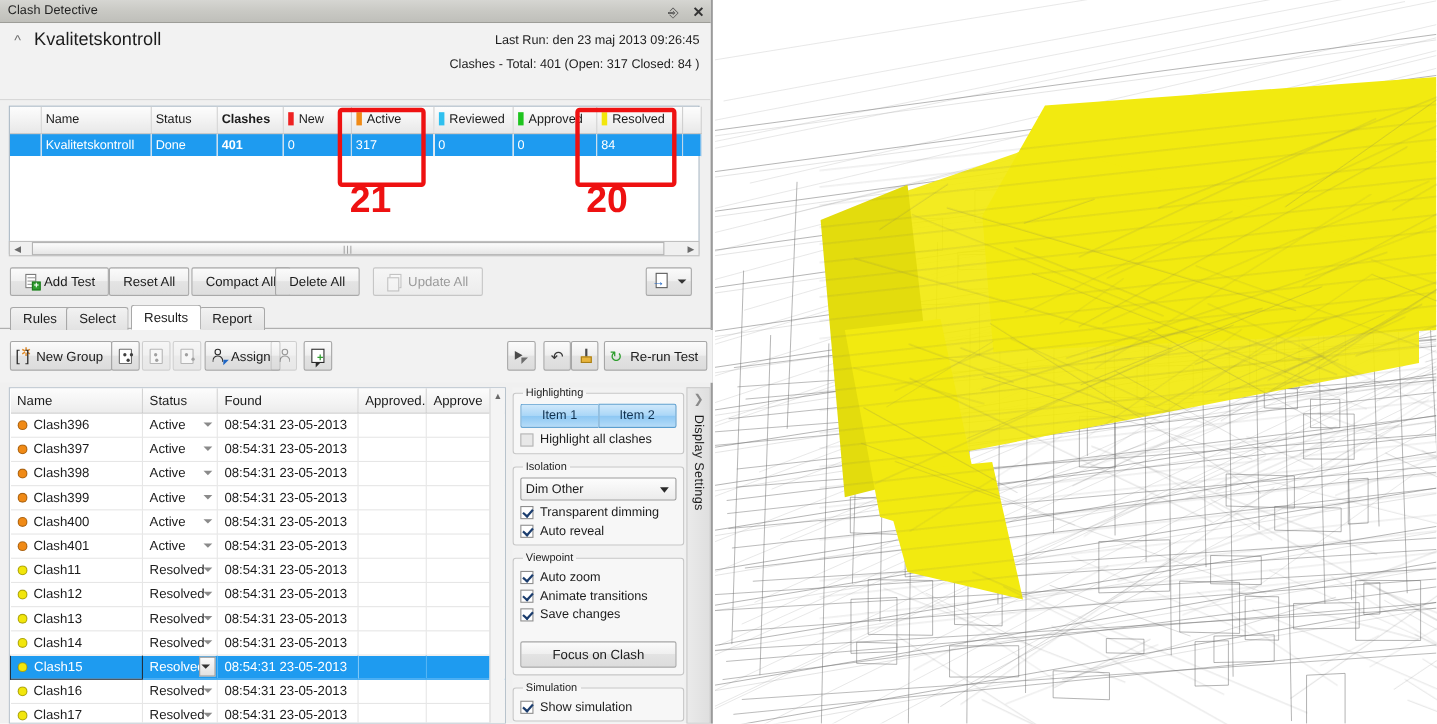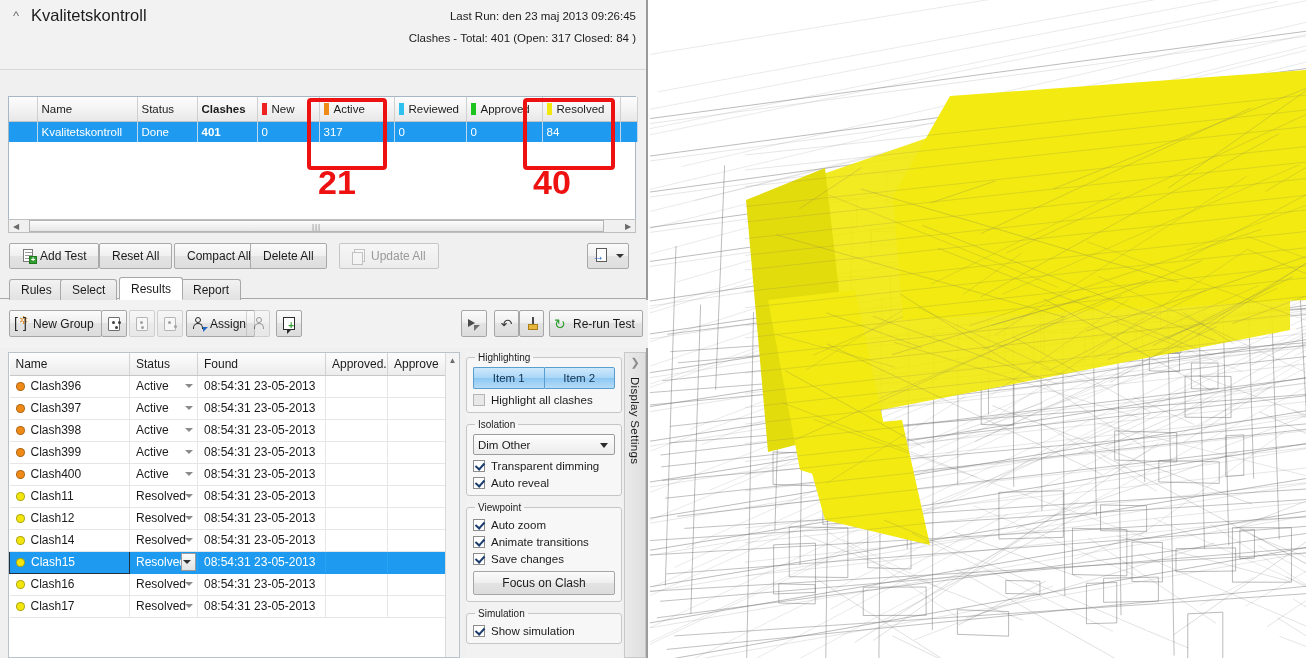--- a/index.html
+++ b/index.html
@@ -317,21 +317,21 @@
     background: linear-gradient(to bottom,#fdfdfd,#ececec);
     border:1px solid #9d9d9d; border-radius:2px;
     font-size:11.5px; color:#1b1b1b; padding:0 4px; position:relative; cursor:default;
   }
   .ddl .cv {
     position:absolute; right:6px; top:50%; margin-top:-2px;
     width:0;height:0;border-left:4px solid transparent;border-right:4px solid transparent;
     border-top:5px solid #2b2b2b;
   }
   .wbtn {
-    width:100%; height:24px; margin-top:6px;
+    width:100%; height:24px; margin-top:18px;
     display:flex;align-items:center;justify-content:center;
     background: linear-gradient(to bottom,#fbfbfb 0%,#efefef 48%,#e3e3e3 50%,#dcdcdc 100%);
     border:1px solid #a6a6a6;border-radius:2px;font-size:12px;color:#1b1b1b;cursor:default;
   }
 
   
   #ds-strip {
     position:absolute; left:624px; top:352px; width:22px; height:306px;
     background: linear-gradient(to right,#eaeaea,#dfdfdf);
     border:1px solid #c8c8c8;
@@ -360,20 +360,27 @@
   }
   #viewport svg { display:block; }
 </style>
 </head>
 <body>
 
 <div id="app">
 
   <div id="left-panel">
 
+    <div id="titlebar">
+      <span class="tb-title">Clash Detective</span>
+      <div class="tb-buttons">
+        <span class="tb-btn">⎆</span>
+        <span class="tb-btn close">✕</span>
+      </div>
+    </div>
 
     <div id="header-area">
       <div id="test-title-row">
         <span class="collapse-chevron">^</span>
         <span id="test-title">Kvalitetskontroll</span>
       </div>
       <div id="last-run">
         <span class="lbl">Last Run:</span>
         <span>den 23 maj 2013 09:26:45</span>
       </div>
@@ -596,29 +603,45 @@
             </tr>
             <tr>
               <td><span class="dot" style="background: rgb(240, 138, 22);"></span><span>Clash400</span></td>
               <td class="status-cell"><span>Active</span><span class="status-caret"></span></td>
               <td>08:54:31 23-05-2013</td>
               <td></td>
               <td></td>
               <td style="background: rgb(244, 244, 244); border-right: none;"></td>
             </tr>
             <tr>
+              <td><span class="dot" style="background: rgb(240, 138, 22);"></span><span>Clash401</span></td>
+              <td class="status-cell"><span>Active</span><span class="status-caret"></span></td>
+              <td>08:54:31 23-05-2013</td>
+              <td></td>
+              <td></td>
+              <td style="background: rgb(244, 244, 244); border-right: none;"></td>
+            </tr>
+            <tr>
               <td><span class="dot" style="background: rgb(242, 230, 12);"></span><span>Clash11</span></td>
               <td class="status-cell"><span>Resolved</span><span class="status-caret"></span></td>
               <td>08:54:31 23-05-2013</td>
               <td></td>
               <td></td>
               <td style="background: rgb(244, 244, 244); border-right: none;"></td>
             </tr>
             <tr>
               <td><span class="dot" style="background: rgb(242, 230, 12);"></span><span>Clash12</span></td>
+              <td class="status-cell"><span>Resolved</span><span class="status-caret"></span></td>
+              <td>08:54:31 23-05-2013</td>
+              <td></td>
+              <td></td>
+              <td style="background: rgb(244, 244, 244); border-right: none;"></td>
+            </tr>
+            <tr>
+              <td><span class="dot" style="background: rgb(242, 230, 12);"></span><span>Clash13</span></td>
               <td class="status-cell"><span>Resolved</span><span class="status-caret"></span></td>
               <td>08:54:31 23-05-2013</td>
               <td></td>
               <td></td>
               <td style="background: rgb(244, 244, 244); border-right: none;"></td>
             </tr>
             <tr>
               <td><span class="dot" style="background: rgb(242, 230, 12);"></span><span>Clash14</span></td>
               <td class="status-cell"><span>Resolved</span><span class="status-caret"></span></td>
               <td>08:54:31 23-05-2013</td>
@@ -716,21 +739,21 @@
 
     <div id="ds-strip">
       <span class="chev">❯</span>
       <span class="vtext">Display Settings</span>
     </div>
 
     <div class="ann-box" style="left:307px; top:98px; width:80px; height:72px;"></div>
     <div class="ann-num" style="left:318px; top:165px;">21</div>
 
     <div class="ann-box" style="left:523px; top:98px; width:92px; height:72px;"></div>
-    <div class="ann-num" style="left:533px; top:165px;">40</div>
+    <div class="ann-num" style="left:533px; top:165px;">20</div>
 
   </div>
 
   <div id="viewport">
     <svg width="656" height="658" viewBox="0 0 656 658">
       <rect x="0" y="0" width="656" height="658" fill="#ffffff"></rect>
       <g id="wf" stroke="#5a5a5a" fill="none" stroke-width="0.55" opacity="0.85">
           <line x1="-13.8" y1="120.4" x2="700.0" y2="25.4" stroke-width="0.6" opacity="0.8"></line>
           <line x1="-27.8" y1="159.7" x2="700.0" y2="62.7" stroke-width="0.6" opacity="0.8"></line>
           <line x1="-29.2" y1="196.0" x2="700.0" y2="97.0" stroke-width="0.6" opacity="0.8"></line>

